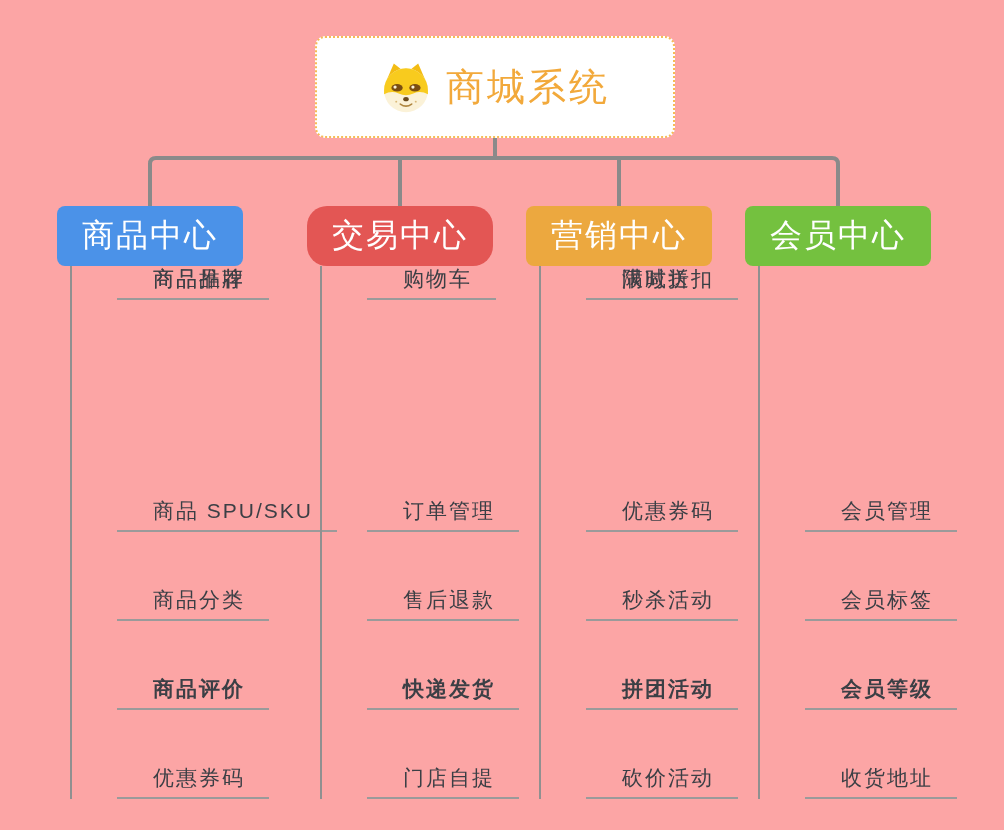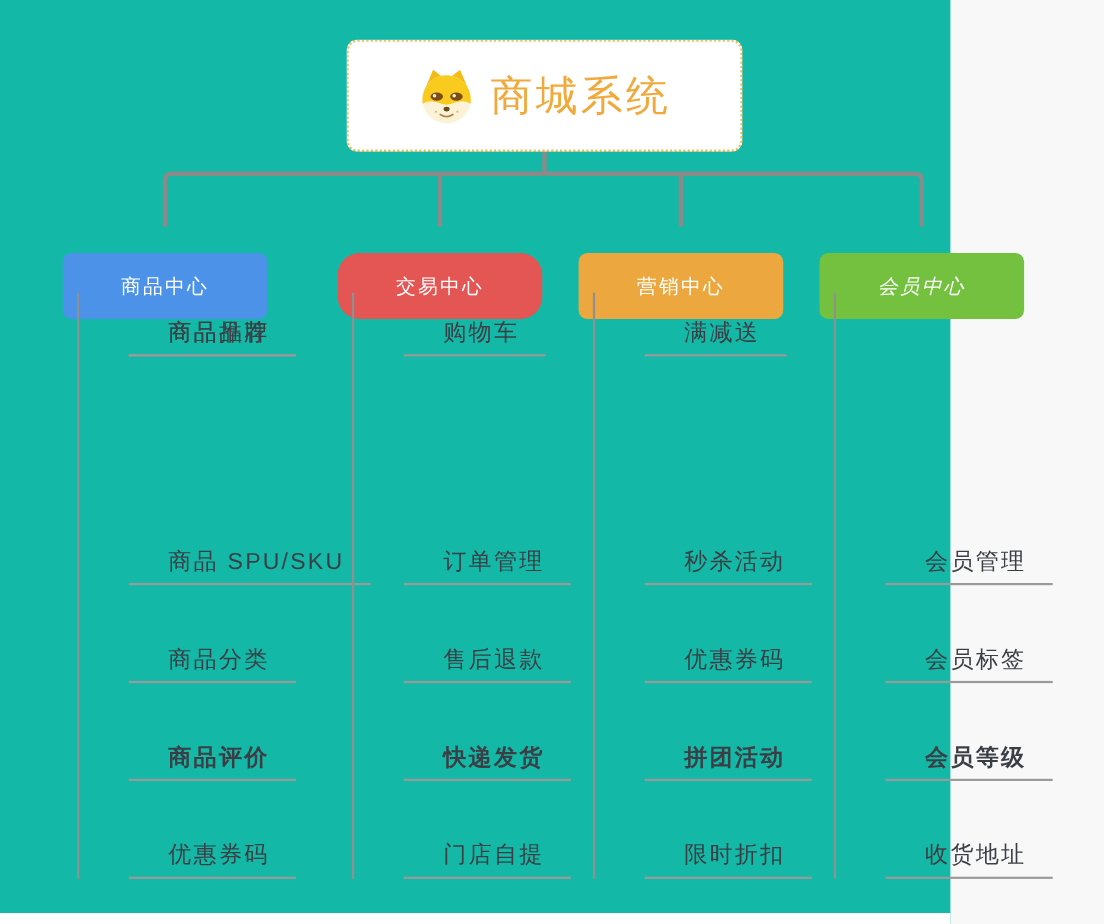--- a/index.html
+++ b/index.html
@@ -4,23 +4,23 @@
 <style>
   * { margin: 0; padding: 0; box-sizing: border-box; }
   html, body { width: 1004px; height: 840px; }
   body {
     font-family: "Liberation Sans", "DejaVu Sans", sans-serif;
     background: #f8f8f8;
     overflow: hidden;
   }
   .canvas {
     position: relative;
-    width: 864px;
+    width: 1004px;
     height: 840px;
-    background: #14b8a6;
+    background: #fca5a5;
   }
   .connectors {
     position: absolute;
     left: 0; top: 0;
     width: 1004px; height: 840px;
     pointer-events: none;
   }
   
   .root-node {
     position: absolute;
@@ -45,27 +45,26 @@
   .branch {
     position: absolute;
     top: 206px;
     width: 240px;
   }
   .branch-header {
     position: relative;
     width: 186px; height: 60px;
     border-radius: 8px;
     color: #ffffff;
-    font-size: 18px;
+    font-size: 32px;
     letter-spacing: 2px;
     display: flex;
     align-items: center;
     justify-content: center;
     white-space: nowrap;
-    margin-top: 24px;
   }
   .trunk {
     position: absolute;
     left: 13px;
     top: 60px;
     width: 2px;
     height: 533px;
     background: #909090;
   }
   .child {
@@ -157,33 +156,35 @@
     <div class="child">
       <span class="child-label">门店自提</span></div>
     <div class="child">
       <span class="child-label">购物车</span></div>
   </div>
 
   <div class="branch" style="left:526px">
     <div class="branch-header" style="background: rgb(236, 168, 63);">营销中心</div>
     <div class="trunk"></div>
     <div class="child">
+      <span class="child-label">优惠券码</span></div>
+    <div class="child">
       <span class="child-label">秒杀活动</span></div>
     <div class="child">
-      <span class="child-label">优惠券码</span></div>
+      <span class="child-label">拼团活动</span></div>
     <div class="child">
-      <span class="child-label">拼团活动</span></div>
+      <span class="child-label">砍价活动</span></div>
     <div class="child">
       <span class="child-label">限时折扣</span></div>
     <div class="child">
       <span class="child-label">满减送</span></div>
   </div>
 
   <div class="branch" style="left:745px">
-    <div class="branch-header" style="background: rgb(116, 193, 63); font-style: italic;">会员中心</div>
+    <div class="branch-header" style="background: rgb(116, 193, 63);">会员中心</div>
     <div class="trunk"></div>
     <div class="child">
       <span class="child-label">会员管理</span></div>
     <div class="child">
       <span class="child-label">会员标签</span></div>
     <div class="child">
       <span class="child-label">会员等级</span></div>
     <div class="child">
       <span class="child-label">收货地址</span></div>
   </div>

